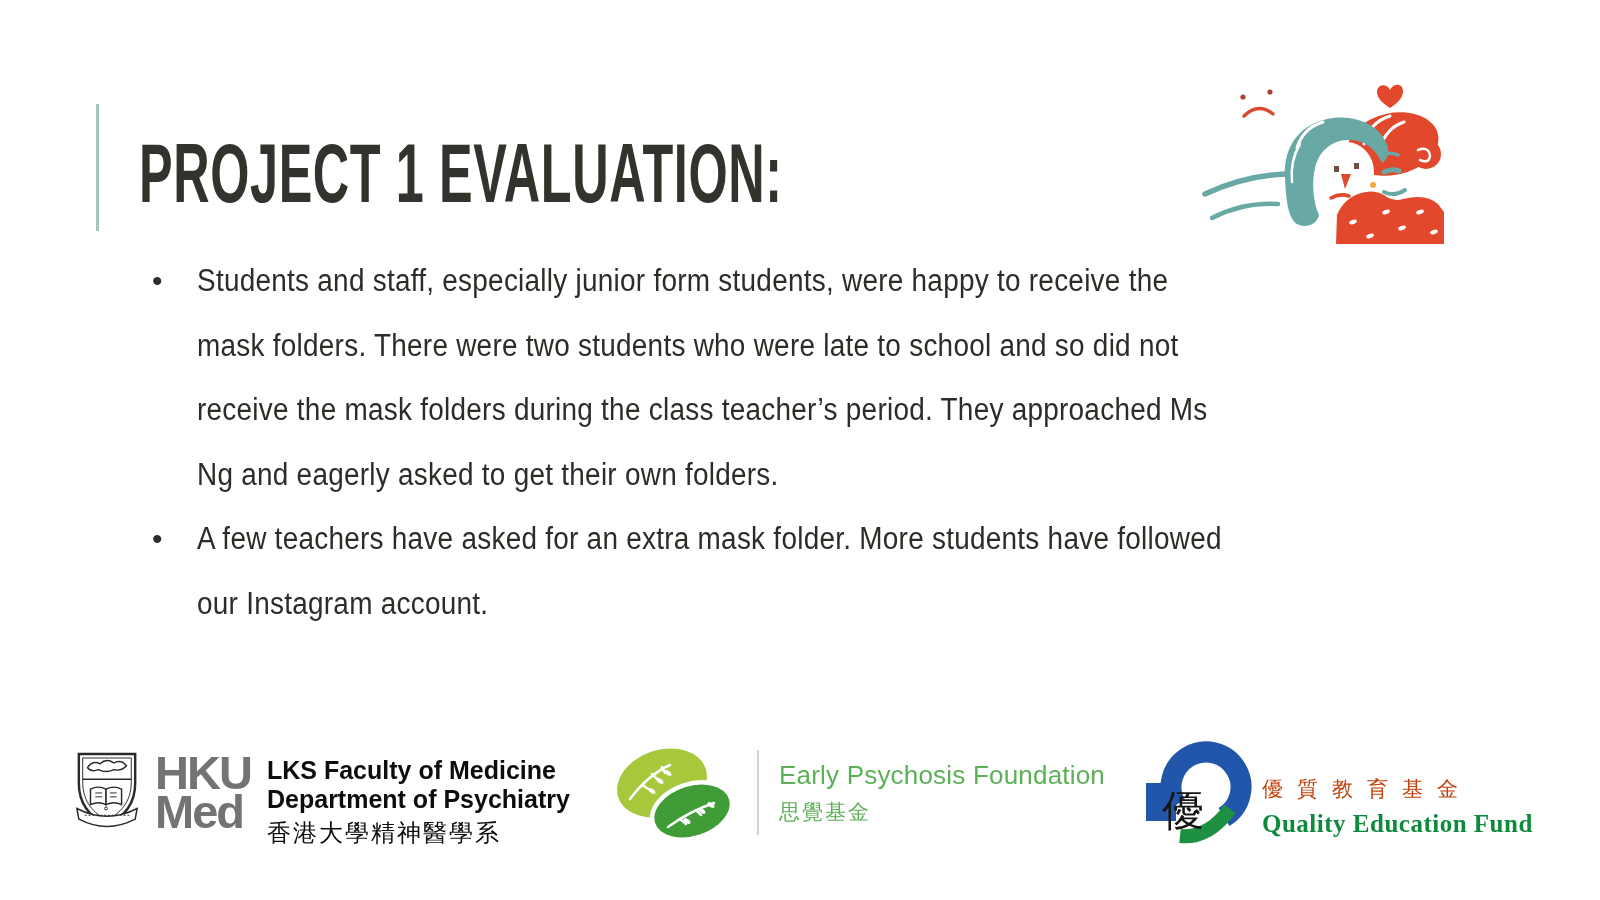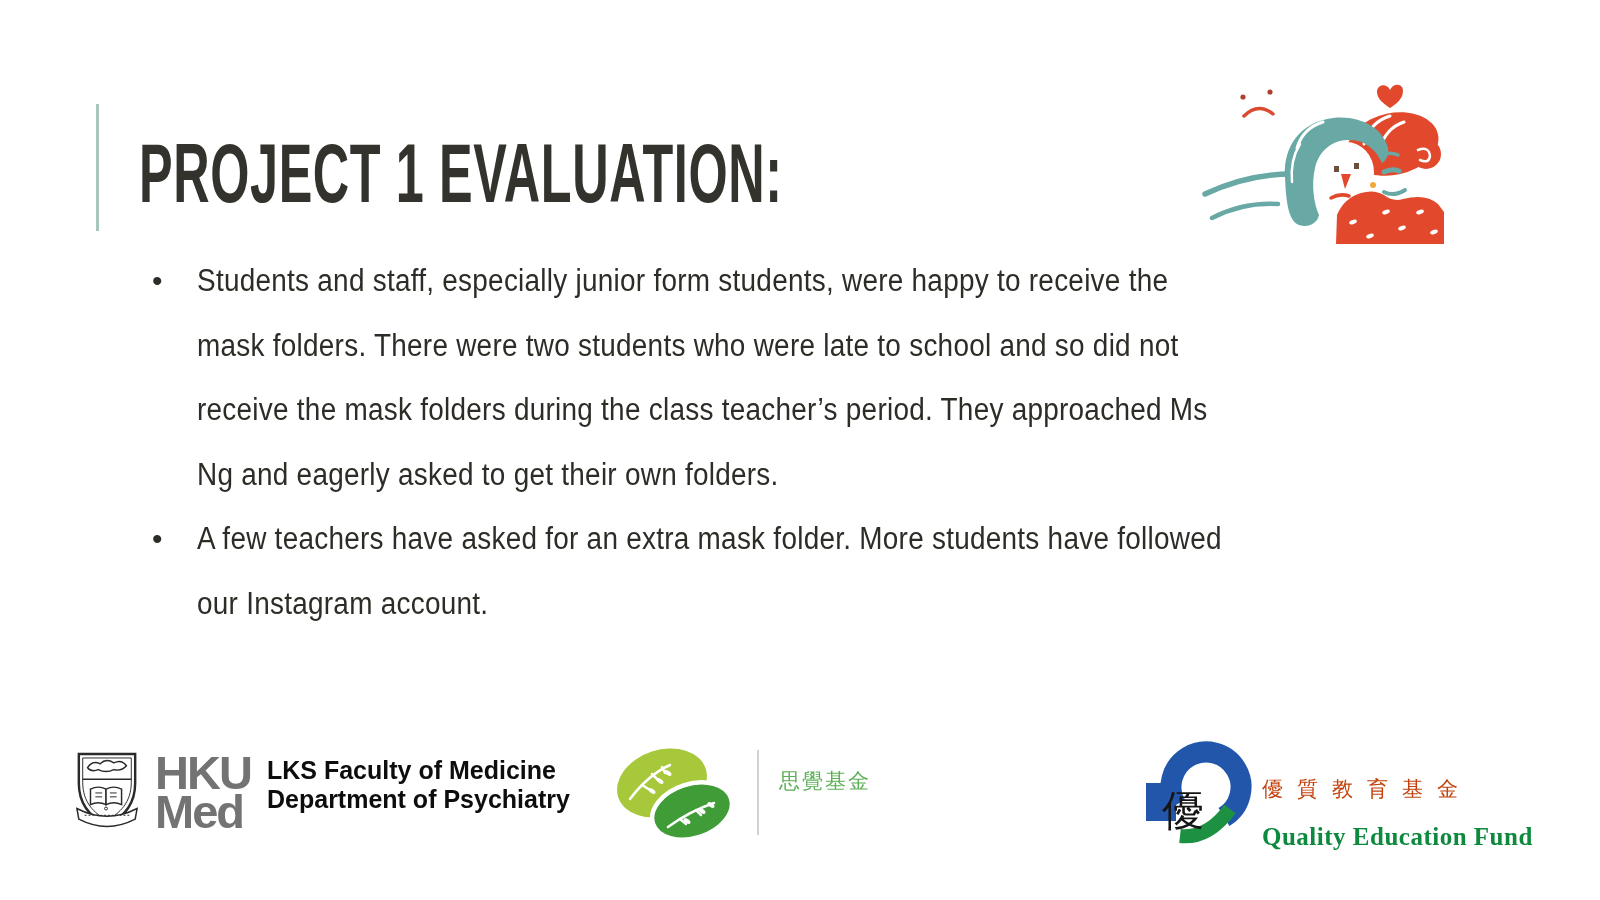--- a/index.html
+++ b/index.html
@@ -38,21 +38,21 @@
   .epf-divider{left:757px;top:750px;width:2px;height:85px;background:#ccd6cc;}
   .epf-text{left:779px;top:760px;color:#5cb056;}
   .epf-en{font-size:26px;letter-spacing:0.2px;white-space:nowrap;}
   .epf-zh{font-size:21px;margin-top:7px;letter-spacing:2px;}
 
   
   .qef-logo{left:1144px;top:737px;width:116px;height:112px;}
   .qef-text{left:1262px;top:775px;}
   .qef-zh{font-size:21px;color:#c2410c;letter-spacing:14px;white-space:nowrap;}
   .qef-en{font-family:"Liberation Serif",serif;font-weight:700;font-size:25px;color:#0e8a3e;
-          margin-top:20px;white-space:nowrap;letter-spacing:0.5px;}
+          margin-top:7px;white-space:nowrap;letter-spacing:0.5px;}
 </style>
 </head>
 <body>
 
 <div class="slide">
 
   <div class="accent-bar"></div>
   <h1 class="title">PROJECT 1 EVALUATION:</h1>
 
   <div class="illustration">
@@ -143,20 +143,21 @@
         <path d="M12,67 H58" stroke="#2a2a2a" stroke-width="1" stroke-dasharray="2 2"></path>
       </svg>
     </div>
     <div class="footer-item hku-wordmark">
       <div>HKU</div>
       <div>Med</div>
     </div>
     <div class="footer-item hku-dept">
       <div>LKS Faculty of Medicine</div>
       <div>Department of Psychiatry</div>
+      <div class="cjk">香港大學精神醫學系</div>
     </div>
 
     <div class="footer-item epf-logo">
       <svg width="124" height="104" viewBox="0 0 124 104">
         <ellipse cx="50" cy="42" rx="46" ry="33" fill="#a6c83a" transform="rotate(-18 50 42)"></ellipse>
         <g stroke="#ffffff" stroke-width="2.5" fill="none" stroke-linecap="round">
           <path d="M18,58 Q36,34 58,24"></path>
           <path d="M30,44 L38,49"></path>
             <path d="M40,33 L46,39"></path>
             <path d="M50,26 L53,32"></path>
@@ -174,20 +175,21 @@
         </g>
         <g fill="#ffffff">
           <ellipse cx="75" cy="80" rx="4" ry="2" transform="rotate(35 75 80)"></ellipse>
           <ellipse cx="90" cy="70" rx="4" ry="2" transform="rotate(35 90 70)"></ellipse>
           <ellipse cx="99" cy="64" rx="4" ry="2" transform="rotate(35 99 64)"></ellipse>
         </g>
       </svg>
     </div>
     <div class="footer-item epf-divider"></div>
     <div class="footer-item epf-text">
+      <div class="epf-en">Early Psychosis Foundation</div>
       <div class="epf-zh">思覺基金</div>
     </div>
 
     <div class="footer-item qef-logo">
       <svg width="116" height="112" viewBox="0 0 116 112">
         <path d="M32,68 A35,35 0 1 1 80,80" stroke="#2156ab" stroke-width="21" fill="none"></path>
         <rect x="2" y="46" width="30" height="38" fill="#2156ab"></rect>
         <path d="M36,99 Q64,102 86,72" stroke="#1d9141" stroke-width="14" fill="none"></path>
         <text x="18" y="88" font-size="42" fill="#151515" font-family="'Liberation Serif',serif">優</text>
       </svg>

